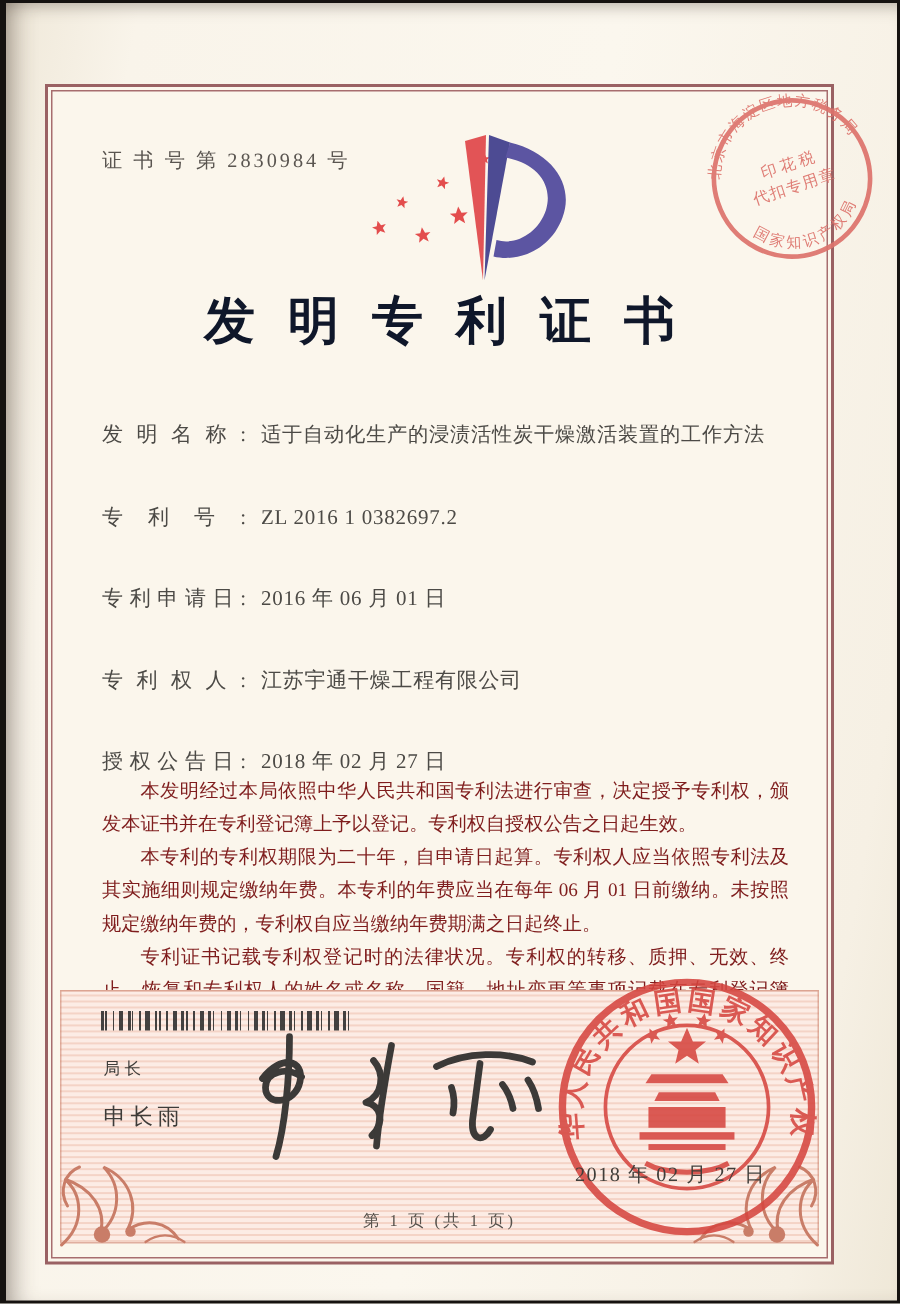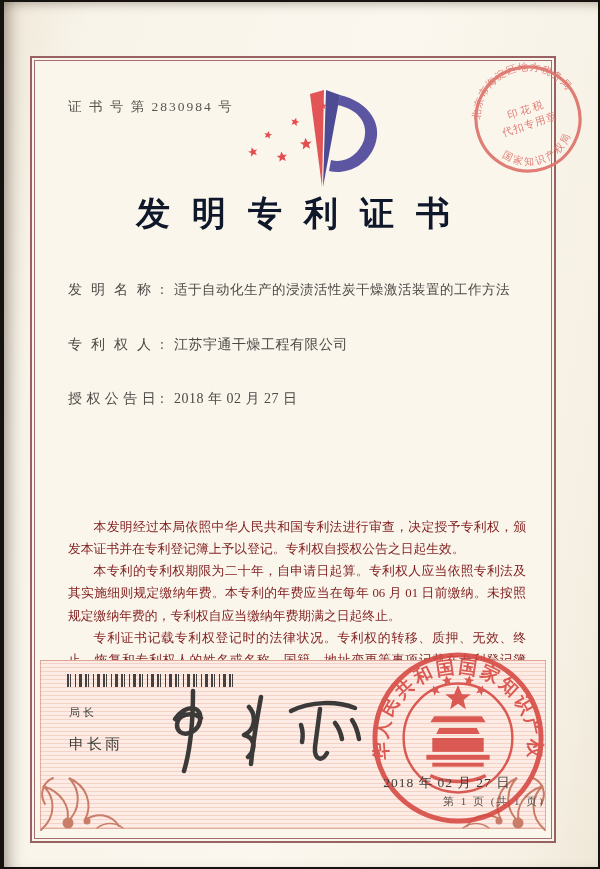--- a/index.html
+++ b/index.html
@@ -54,21 +54,21 @@
     position:absolute;left:26px;top:13px;width:166px;height:13px;opacity:.88;
     background:repeating-linear-gradient(90deg,#2b2b2b 0 2px,transparent 2px 3px,#2b2b2b 3px 4px,transparent 4px 8px,#2b2b2b 8px 9px,transparent 9px 12px,#2b2b2b 12px 15px,transparent 15px 18px);
   }
   .sig-title{position:absolute;left:28px;top:44px;font-size:11px;color:#3e3c39;letter-spacing:3px;}
   .sig-name{position:absolute;left:28px;top:74px;font-size:15px;color:#3e3c39;letter-spacing:3px;}
   .sig-svg{position:absolute;left:104px;top:18px;}
   .flourish{position:absolute;width:92px;height:92px;}
   .flourish.bl{left:-6px;bottom:-6px;}
   .flourish.br{right:-6px;bottom:-6px;transform:scaleX(-1);}
   .footer{
-    position:absolute;left:0;bottom:19px;width:100%;text-align:right;
+    position:absolute;left:0;bottom:7px;width:100%;text-align:center;
     font-size:11px;color:#57524c;letter-spacing:2px;
   }
   .issuing-seal{position:absolute;left:337px;top:591px;width:178px;height:178px;opacity:.87;}
   .seal-date{
     position:absolute;left:332px;top:716px;width:166px;text-align:center;
     font-size:13.5px;color:#403e3a;letter-spacing:1px;
   }
   .tax-stamp{position:absolute;left:437px;top:2px;width:118px;height:118px;transform:rotate(-18deg);opacity:.92;}
   svg text, svg textPath{font-family:"Liberation Serif","DejaVu Serif",serif;}
 </style>
@@ -109,20 +109,26 @@
       <path d="M73,8 L87,4 L85,101 Z" fill="#e25456"></path>
       <path d="M89,4 L103,9 L86,101 Z" fill="#4d4b93"></path>
       <path d="M103,9 C132,16 146,38 138,59 C130,81 108,89 92,85 L94,74 C107,78 122,69 127,54 C132,37 121,23 100,19 Z" fill="#5c55a2"></path>
     </svg>
 
     <div class="title">发明专利证书</div>
 
     <div class="fields">
       <div class="field-row">
         <span class="field-label">发明名称:</span><span class="field-value" style="font-size:13.5px">适于自动化生产的浸渍活性炭干燥激活装置的工作方法</span>
+      </div>
+      <div class="field-row">
+        <span class="field-label">专利号:</span><span class="field-value">ZL 2016 1 0382697.2</span>
+      </div>
+      <div class="field-row">
+        <span class="field-label">专利申请日:</span><span class="field-value">2016 年 06 月 01 日</span>
       </div>
       <div class="field-row">
         <span class="field-label">专利权人:</span><span class="field-value">江苏宇通干燥工程有限公司</span>
       </div>
       <div class="field-row">
         <span class="field-label">授权公告日:</span><span class="field-value">2018 年 02 月 27 日</span>
       </div>
     </div>
 
     <div class="paragraphs">

